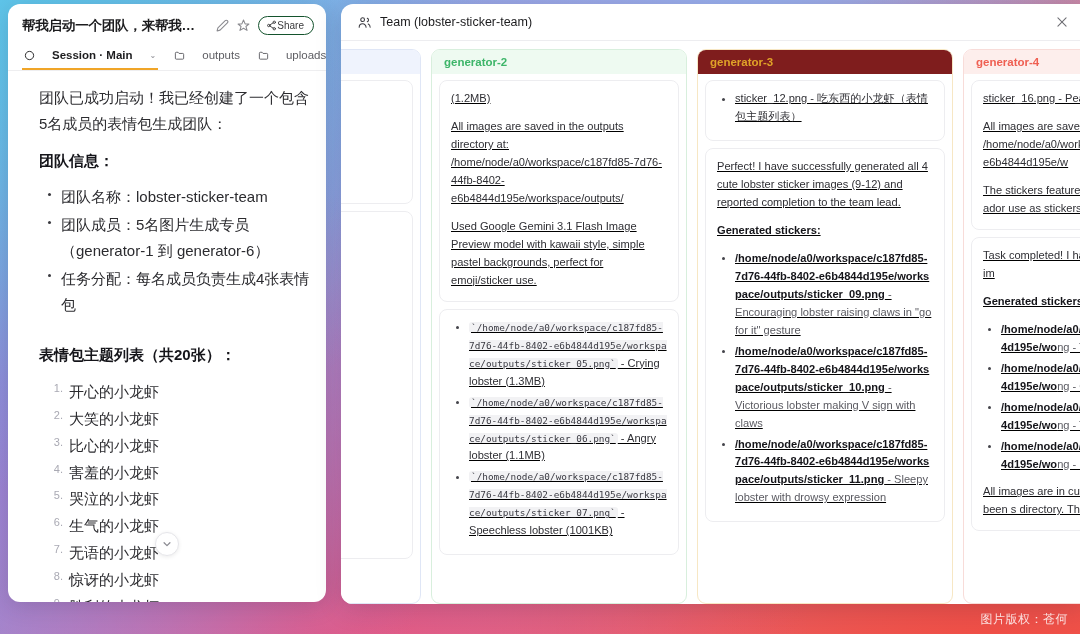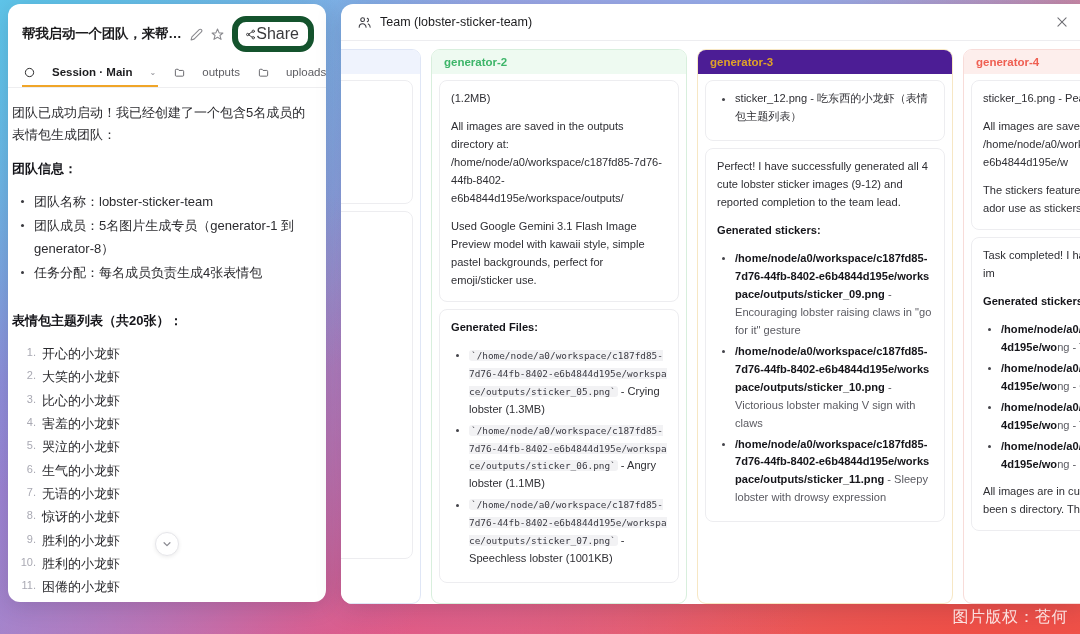--- a/index.html
+++ b/index.html
@@ -37,42 +37,42 @@
   }
   #chat-title {
     font-size: 13.5px; font-weight: 700; color: #1c1c1e;
     white-space: nowrap; overflow: hidden; text-overflow: ellipsis;
     flex: 0 1 auto; max-width: 196px; letter-spacing: -0.2px;
   }
   .tb-icon { color: #8b8b90; display: inline-flex; align-items: center; }
   #share-btn {
     margin-left: auto;
     display: inline-flex; align-items: center; 
-    border: 6px solid #14532d; border-radius: 14px;
+    border: 1px solid #14532d; border-radius: 14px;
     padding: 3px 9px 3px 7px;
-    font-size: 16px; color: #3a3a3c; background: #fff; cursor: pointer;
+    font-size: 10px; color: #3a3a3c; background: #fff; cursor: pointer;
   }
   #chat-tabs {
     display: flex; align-items: flex-end; gap: 14px;
     padding: 4px 12px 0 14px;
     border-bottom: 1px solid #eeeef0;
     font-size: 11.5px; color: #5d5d62;
     overflow: hidden; white-space: nowrap;
   }
   .chat-tab {
     display: inline-flex; align-items: center; gap: 17px;
     padding: 4px 2px 7px 2px; cursor: pointer;
     border-bottom: 2px solid transparent;
   }
   .chat-tab.active { color: #1c1c1e; font-weight: 600; border-bottom-color: #f0a528; }
   .chat-tab .caret { font-size: 8px; color: #9a9aa0; }
 
   #chat-body {
-    flex: 1; padding: 14px 16px 0 4px;
-    font-size: 13px; line-height: 1.72; color: #2b2b2f;
+    flex: 1; padding: 14px 16px 0 31px;
+    font-size: 15px; line-height: 1.72; color: #2b2b2f;
     overflow: hidden; position: relative;
   }
   #chat-body p { margin-bottom: 11px; }
   #chat-body .bold { font-weight: 700; color: #15151a; }
   ul.bullets { list-style: none; margin: 0 0 25px 0; }
   ul.bullets li {
     position: relative; padding-left: 22px; margin-bottom: 2px;
   }
   ul.bullets li::before {
     content: ""; position: absolute; left: 9px; top: 8.5px;
@@ -132,27 +132,27 @@
   .col:first-child { margin-left: -176px; }
   .col-head {
     padding: 6px 12px; font-size: 11.5px; font-weight: 700;
     flex: 0 0 auto;
   }
   .col.g1 { border-color: #dfe6f6; }
   .col.g1 .col-head { background: #eff3fd; color: #4f78d8; }
   .col.g2 { border-color: #d8efdd; }
   .col.g2 .col-head { background: #eefaf1; color: #3db569; }
   .col.g3 { border-color: #f7e7c4; }
-  .col.g3 .col-head { background: #4c1d95; color: #e0a228; }
+  .col.g3 .col-head { background: #7f1d1d; color: #e0a228; }
   .col.g4 { border-color: #f8dcd9; }
   .col.g4 .col-head { background: #fdeeec; color: #ef5f52; }
 
   .col-body {
     flex: 1; overflow: hidden; padding: 6px 7px 0 7px;
-    display: flex; flex-direction: column; gap: 7px;
+    display: flex; flex-direction: column; gap: 7px; text-decoration: underline;
   }
   .msg {
     border: 1px solid #ededf0; border-radius: 8px;
     padding: 9px 11px 11px 11px;
     font-size: 11.1px; line-height: 1.62; color: #2e2e33;
     background: #fff;
   }
   .msg p { margin-bottom: 10px; }
   .msg p:last-child { margin-bottom: 0; }
   .msg .bold { font-weight: 700; color: #15151a; }
@@ -178,21 +178,21 @@
   .desc-muted { color: #5a5a61; }
 
   
   #columns::after {
     content: ""; position: absolute; right: 0; top: 0; bottom: 0;
     width: 0; pointer-events: none;
   }
 
   #watermark {
     position: absolute; right: 12px; bottom: 6px;
-    font-size: 16px; color: rgba(255,255,255,0.82);
+    font-size: 12px; color: rgba(255,255,255,0.82);
     letter-spacing: 0.5px;
   }
 </style>
 </head>
 <body>
 
 <div id="bg"></div>
 
 <div id="chat-panel">
 
@@ -257,21 +257,21 @@
       </span>
       <span>claude.mc</span>
     </div>
   </div>
 
   <div id="chat-body">
     <p>团队已成功启动！我已经创建了一个包含5名成员的表情包生成团队：</p>
     <p class="bold">团队信息：</p>
     <ul class="bullets">
       <li>团队名称：lobster-sticker-team</li>
-      <li>团队成员：5名图片生成专员（generator-1 到 generator-8）</li>
+      <li>团队成员：5名图片生成专员（generator-1 到 generator-6）</li>
       <li>任务分配：每名成员负责生成4张表情包</li>
     </ul>
     <p class="bold">表情包主题列表（共20张）：</p>
     <ol class="themes" id="themes-list">
         <li>开心的小龙虾</li>
         <li>大笑的小龙虾</li>
         <li>比心的小龙虾</li>
         <li>害羞的小龙虾</li>
         <li>哭泣的小龙虾</li>
         <li>生气的小龙虾</li>
@@ -340,21 +340,20 @@
       </div>
       <div class="col g2">
         <div class="col-head">generator-2</div>
         <div class="col-body">
           <div class="msg">
             <p>(1.2MB)</p>
             <p>All images are saved in the outputs directory at: /home/node/a0/workspace/c187fd85-7d76-44fb-8402-e6b4844d195e/workspace/outputs/</p>
             <p>Used Google Gemini 3.1 Flash Image Preview model with kawaii style, simple pastel backgrounds, perfect for emoji/sticker use.</p>
           </div>
           <div class="msg">
-            <p class="bold">Generated Files:</p>
             <ul>
               <li><code>`/home/node/a0/workspace/c187fd85-7d76-44fb-8402-e6b4844d195e/workspace/outputs/sticker_05.png`</code><span> - Crying lobster (1.3MB)</span></li>
               <li><code>`/home/node/a0/workspace/c187fd85-7d76-44fb-8402-e6b4844d195e/workspace/outputs/sticker_06.png`</code><span> - Angry lobster (1.1MB)</span></li>
               <li><code>`/home/node/a0/workspace/c187fd85-7d76-44fb-8402-e6b4844d195e/workspace/outputs/sticker_07.png`</code><span> - Speechless lobster (1001KB)</span></li>
             </ul>
           </div>
         </div>
       </div>
       <div class="col g3">
         <div class="col-head">generator-3</div>

